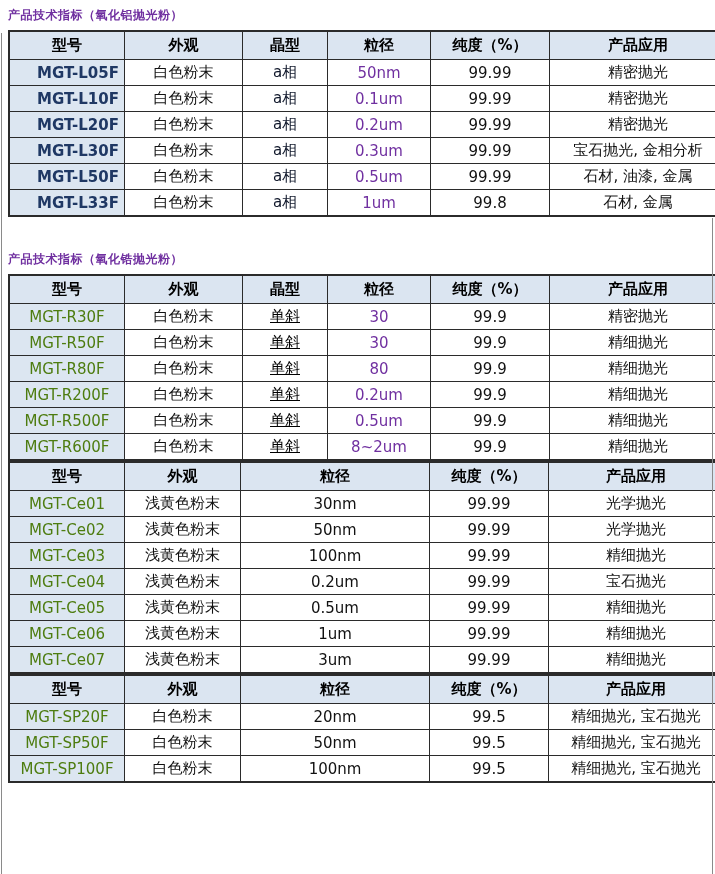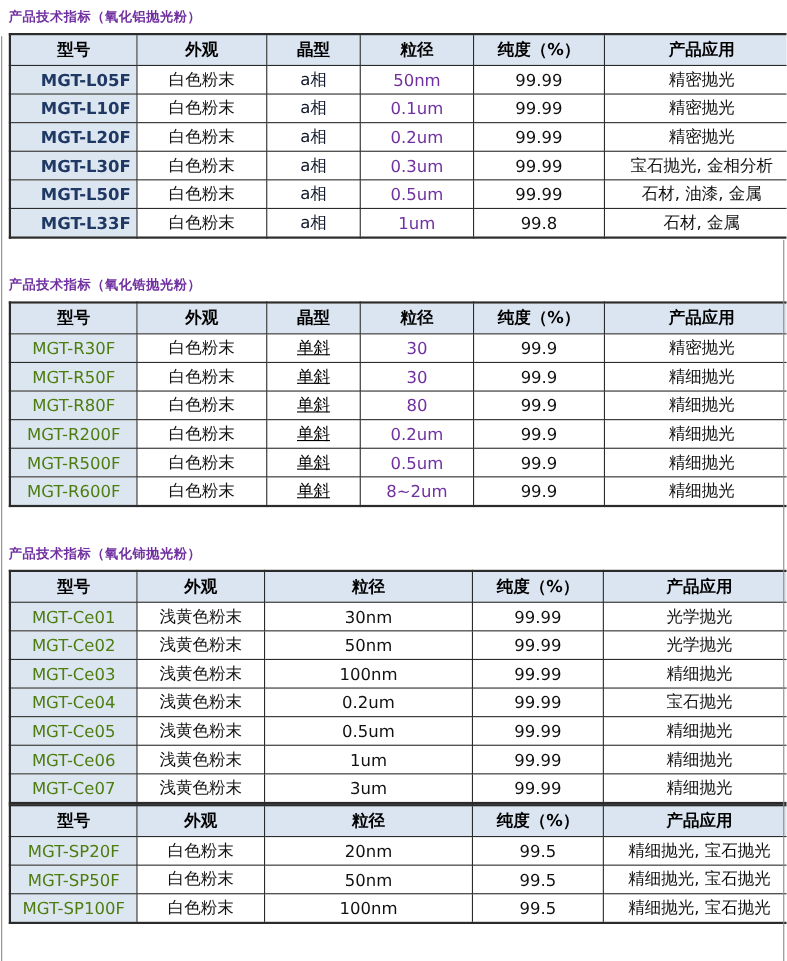--- a/index.html
+++ b/index.html
@@ -189,21 +189,20 @@
           <td class="crystal">单斜</td>
           <td class="size">8~2um</td>
           <td>99.9</td>
           <td>精细抛光</td>
         </tr>
       </tbody>
     </table>
 </div>
 
 <div class="section" id="s2">
-  <h2 class="sec-title">产品技术指标（氧化铈抛光粉）</h2>
   <table class="tbl cols5" id="t2">
       <thead>
         <tr>
           <th>型号</th>
           <th>外观</th>
           <th>粒径</th>
           <th>纯度（%）</th>
           <th>产品应用</th>
         </tr>
       </thead>

